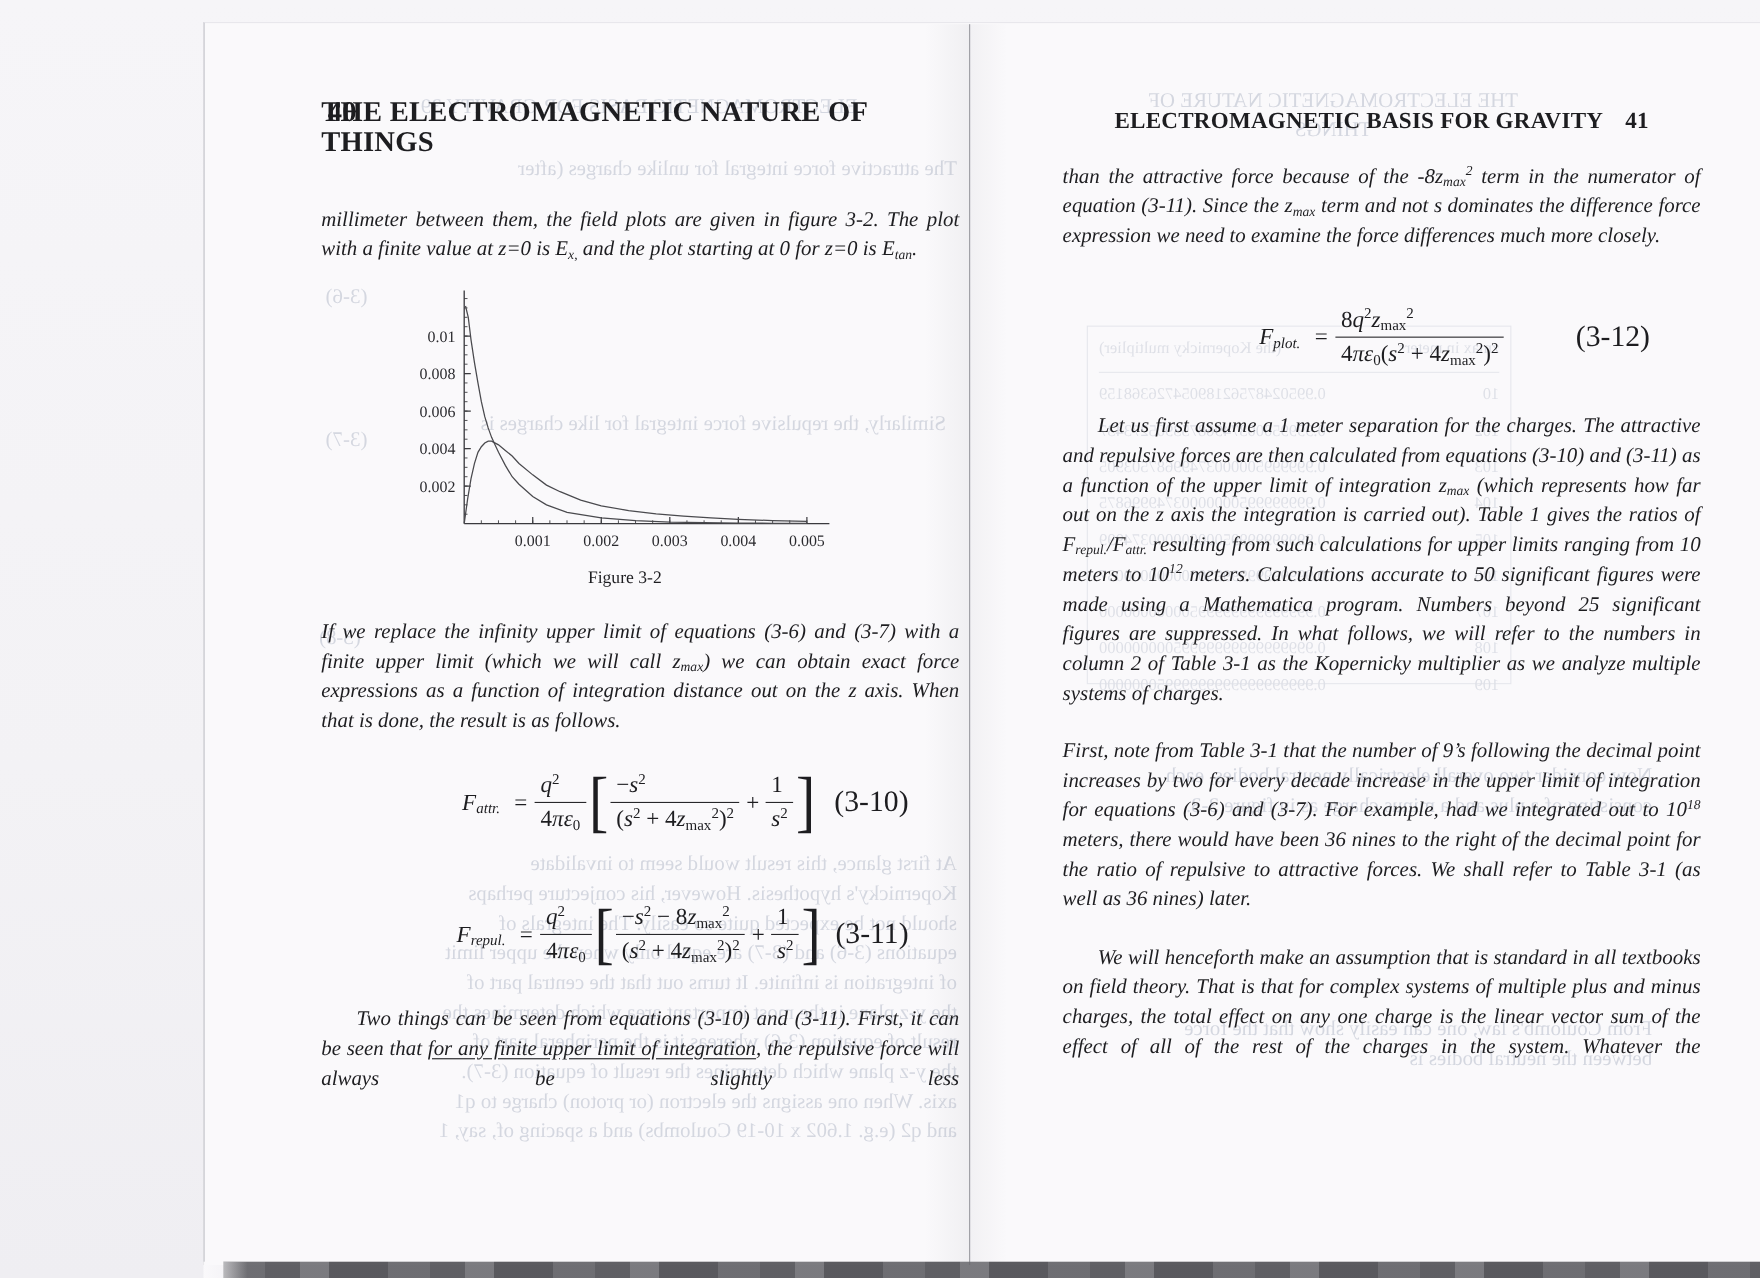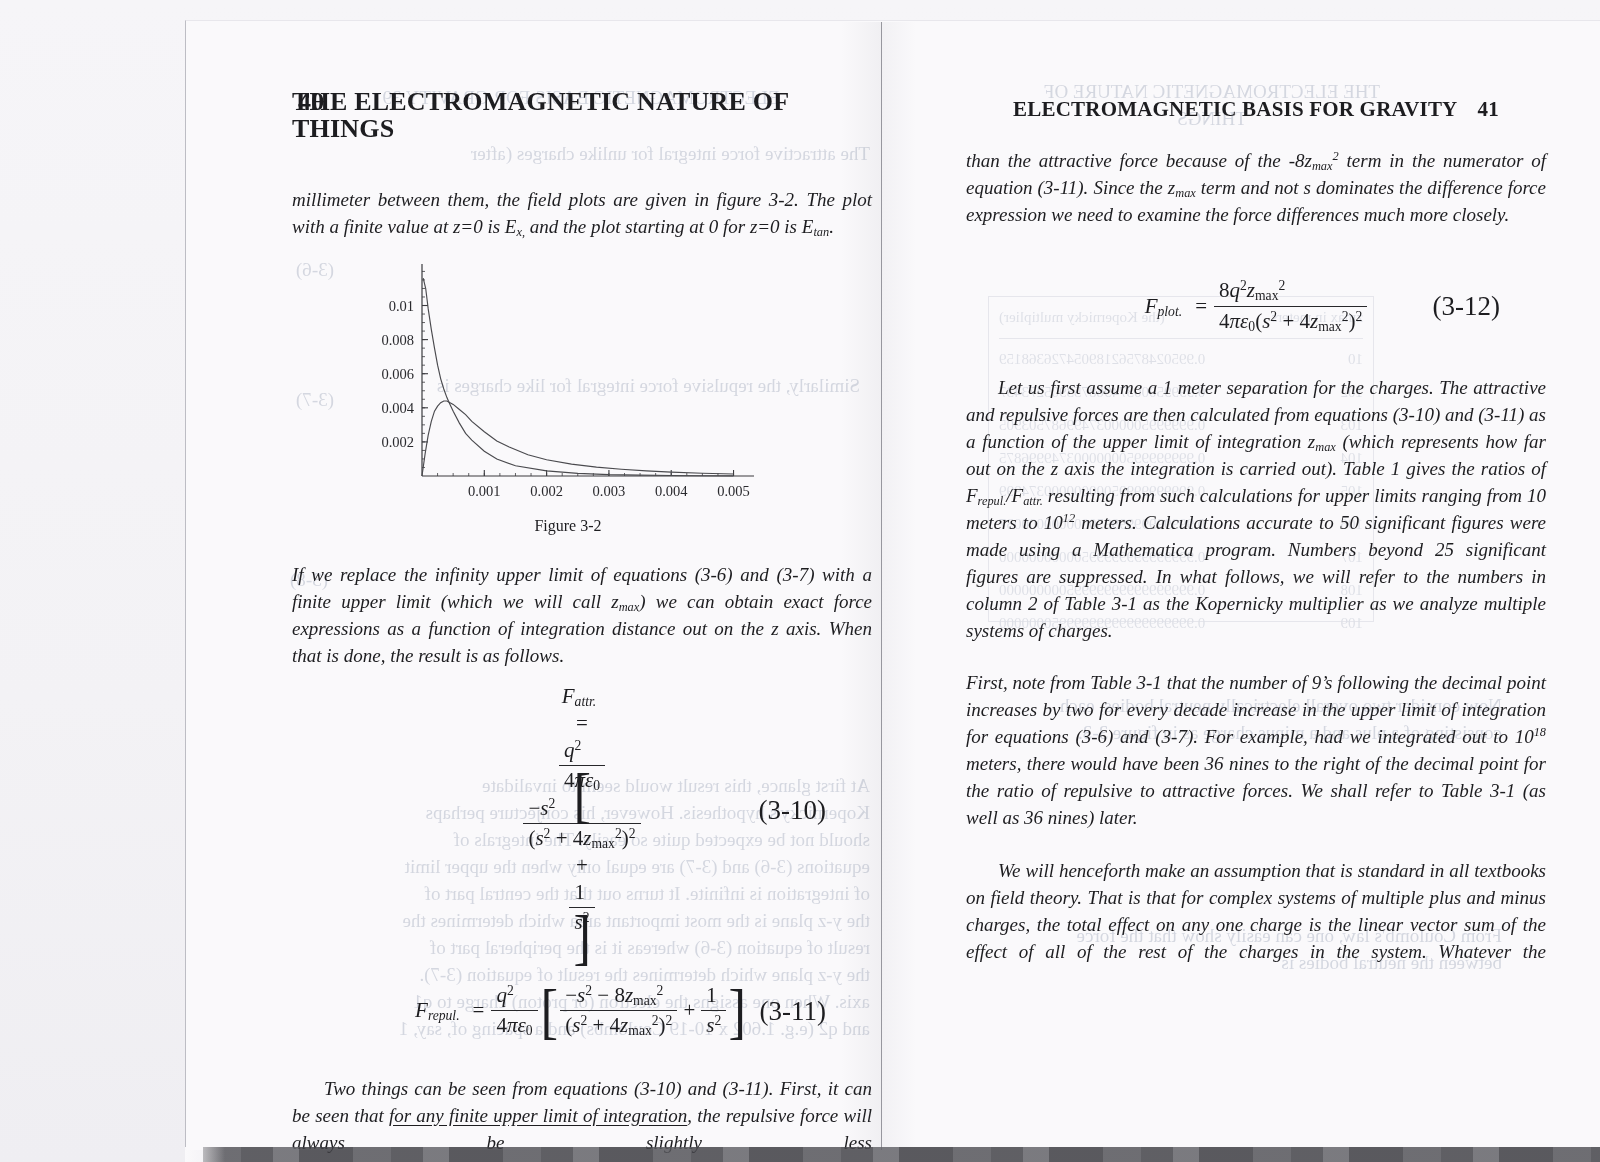--- a/index.html
+++ b/index.html
@@ -57,21 +57,21 @@
            min-height:92px; font-size:21px; font-family:"Liberation Serif",serif; }
   .eqrow .lhs { font-style:normal; margin-right:6px; }
   .eqrow .lhs sub { font-style:italic; }
   .eq-sign { margin:0 7px; }
   .fr { display:inline-flex; flex-direction:column; align-items:flex-start; line-height:1.3; white-space:nowrap; }
   .fr .nm { padding:0 5px 1px; }
   .fr .dn { border-top:1.4px solid #27272a; padding:1px 5px 0; }
   .brk { font-size:62px; font-weight:300; line-height:0; padding:0 1px; transform:scaleX(.85); }
   .plus { margin:0 6px; }
   .eqnum { position:absolute; right:46px; top:50%; transform:translateY(-50%); font-size:27px; }
-  .eq310-row { margin-top:14px;flex-direction:column; }
+  .eq310-row { margin-top:14px; }
   .eq311-row { margin-top:28px; }
   .eq312-row { margin-top:30px; min-height:96px; }
   .mt-para2L { margin-top:22px; }
   .mt-para3L { margin-top:18px; }
   .mt-para1R { margin-top:24px; }
   .mt-para2R { margin-top:20px; }
   .mt-para3R { margin-top:25px; }
   .mt-para4R { margin-top:26px; }
 
   

